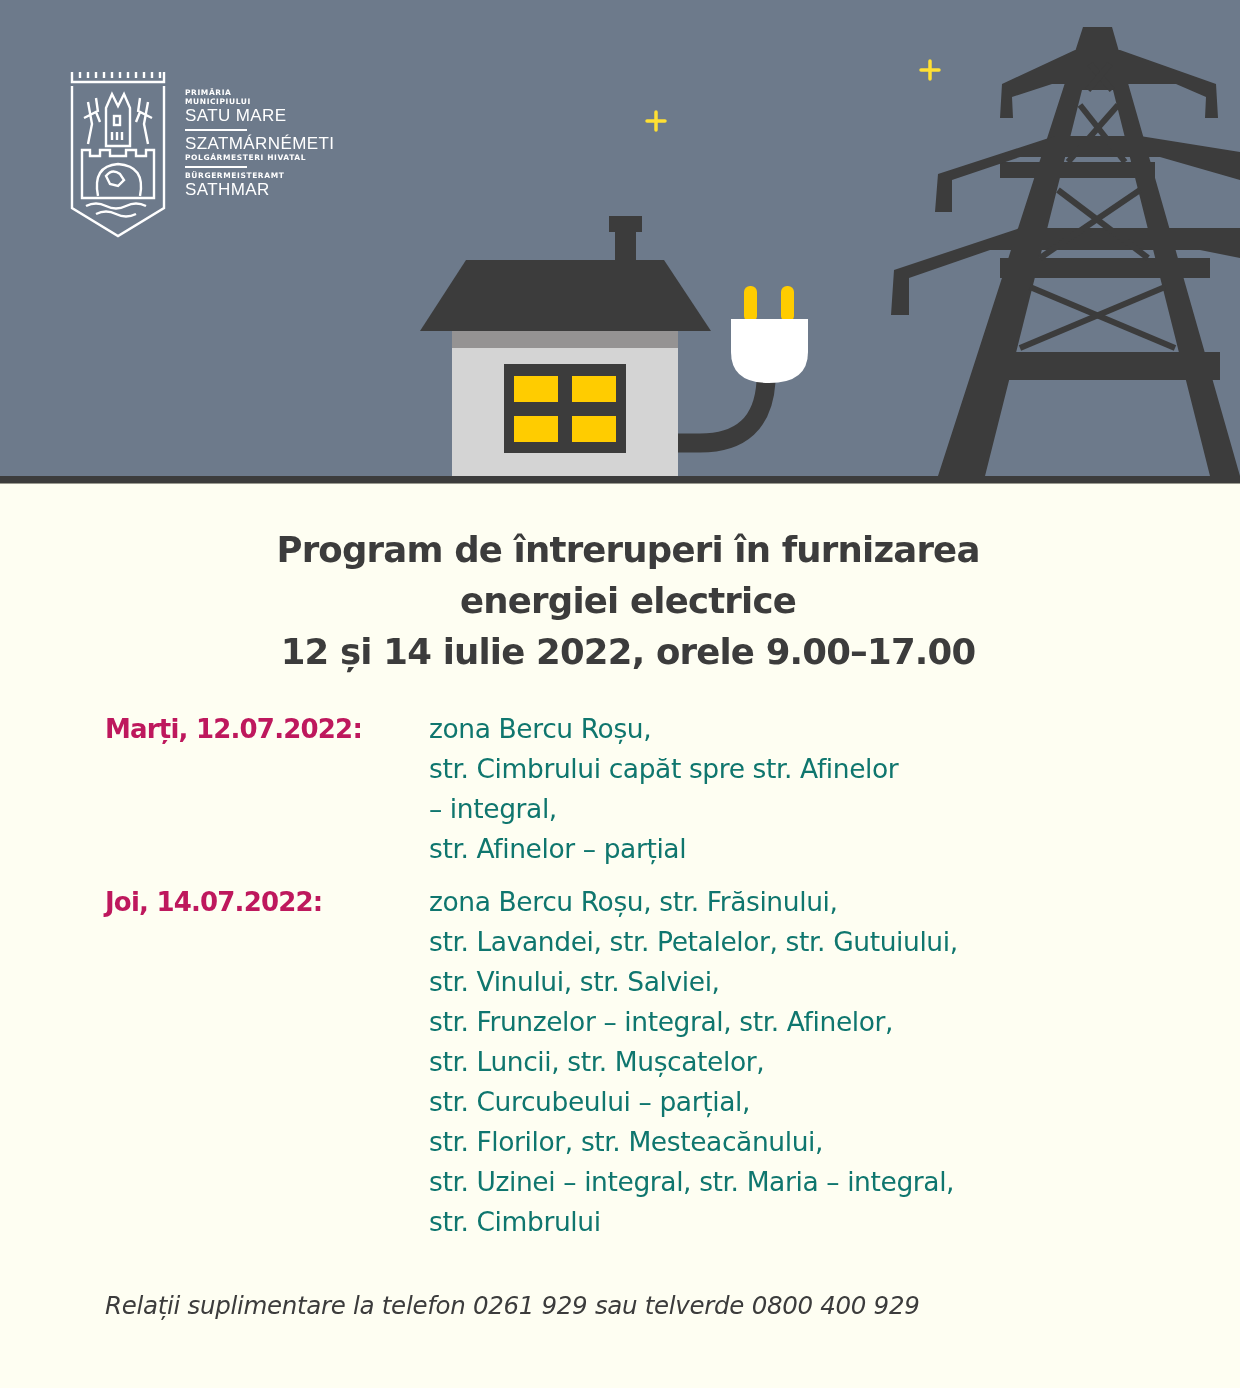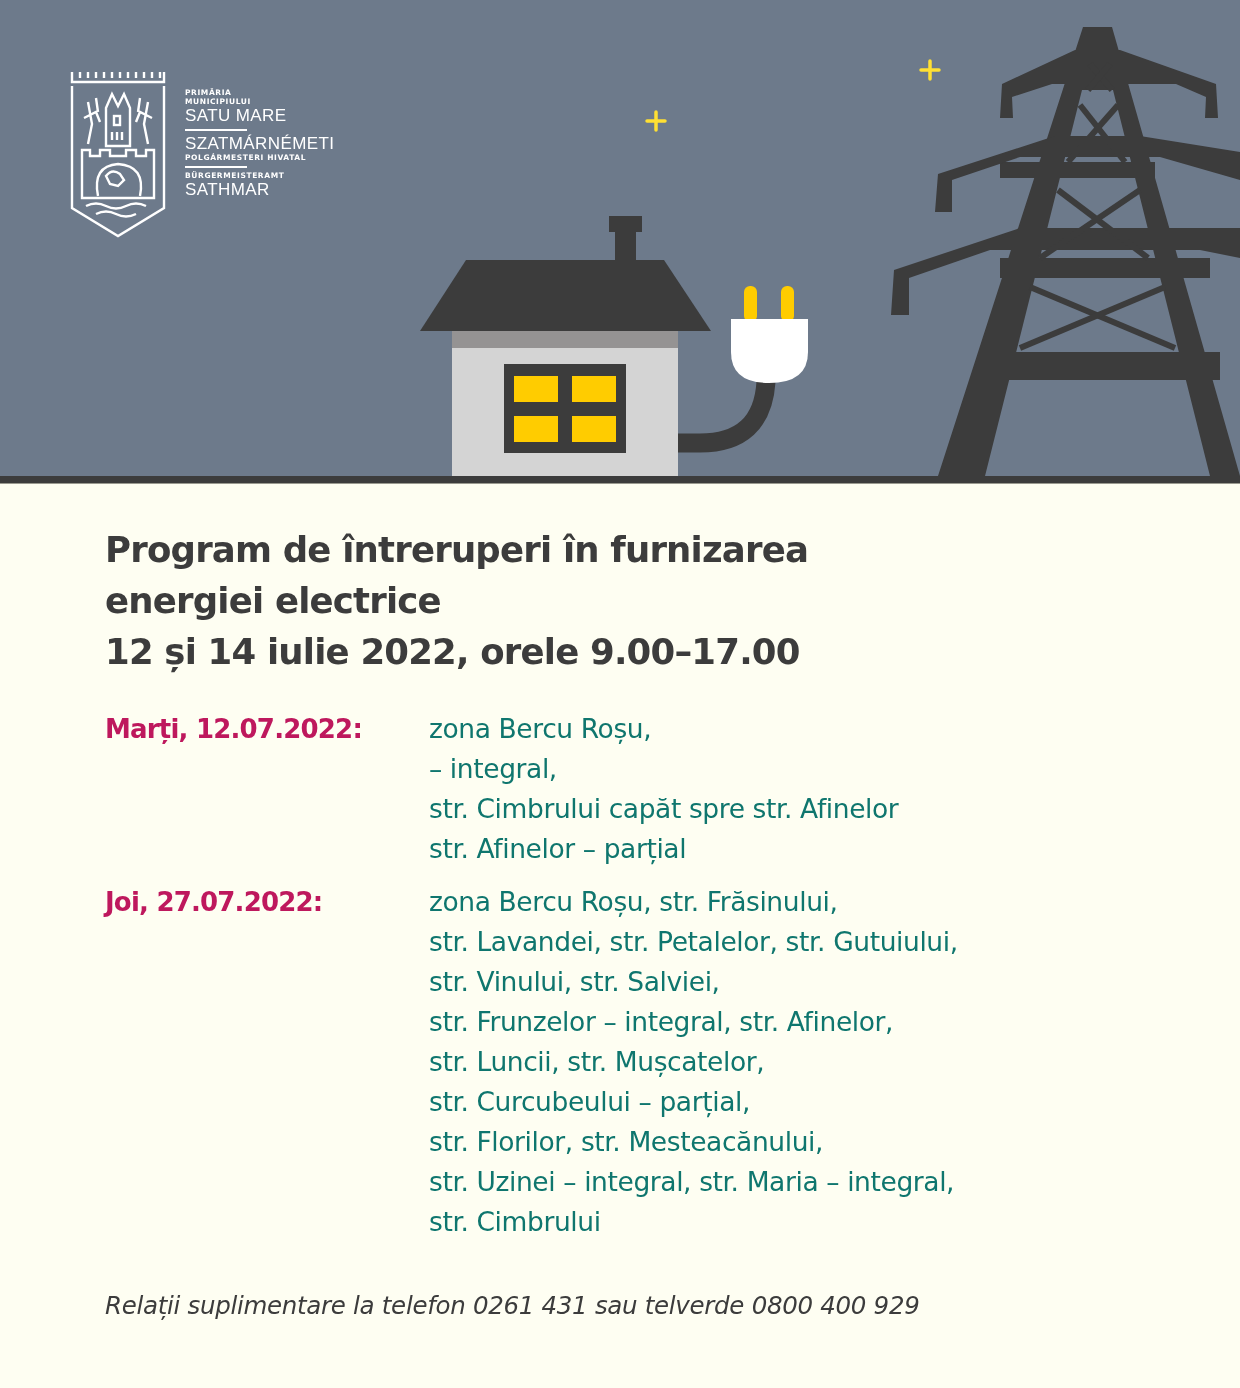--- a/index.html
+++ b/index.html
@@ -30,21 +30,21 @@
   .logo-small {
     font-family: "DejaVu Sans", sans-serif; font-weight: bold;
     font-size: 7.5px; letter-spacing: 0.6px; line-height: 9px; display: block;
   }
   .logo-big {
     font-family: "Liberation Sans", sans-serif;
     font-size: 17px; letter-spacing: 0.4px; line-height: 19px; display: block;
   }
   .logo-rule { width: 62px; height: 2px; background: #fff; margin: 4px 0 3px 0; }
 
-  .content { position: absolute; left: 105px; top: 524px; width: 1060px; }
+  .content { position: absolute; left: 98px; top: 524px; width: 1060px; text-align: center; }
   .title {
     font-family: "DejaVu Sans", sans-serif; font-weight: bold;
     font-size: 35.5px; line-height: 51px; color: #3c3c3c;
     letter-spacing: -0.8px; margin: 0;
   }
   .title span { display: block; white-space: nowrap; }
 
   .schedule { position: absolute; left: 105px; top: 709px; width: 1060px; }
   .day { position: relative; }
   .day-label {
@@ -170,34 +170,34 @@
     <span>energiei electrice</span>
     <span>12 și 14 iulie 2022, orele 9.00–17.00</span>
   </h1>
 </div>
 
 <div class="schedule">
   <div class="day">
     <div class="day-label">Marți, 12.07.2022:</div>
     <div class="day-lines">
       <span class="day-line">zona Bercu Roșu,</span>
+      <span class="day-line">str. Cimbrului capăt spre str. Afinelor</span>
       <span class="day-line">– integral,</span>
-      <span class="day-line">str. Cimbrului capăt spre str. Afinelor</span>
       <span class="day-line">str. Afinelor – parțial</span>
     </div>
   </div>
   <div class="day">
-    <div class="day-label">Joi, 27.07.2022:</div>
+    <div class="day-label">Joi, 14.07.2022:</div>
     <div class="day-lines">
       <span class="day-line">zona Bercu Roșu, str. Frăsinului,</span>
       <span class="day-line">str. Lavandei, str. Petalelor, str. Gutuiului,</span>
       <span class="day-line">str. Vinului, str. Salviei,</span>
       <span class="day-line">str. Frunzelor – integral, str. Afinelor,</span>
       <span class="day-line">str. Luncii, str. Mușcatelor,</span>
       <span class="day-line">str. Curcubeului – parțial,</span>
       <span class="day-line">str. Florilor, str. Mesteacănului,</span>
       <span class="day-line">str. Uzinei – integral, str. Maria – integral,</span>
       <span class="day-line">str. Cimbrului</span>
     </div>
   </div>
 </div>
 
-<div class="footer-note">Relații suplimentare la telefon 0261 431 sau telverde 0800 400 929</div>
+<div class="footer-note">Relații suplimentare la telefon 0261 929 sau telverde 0800 400 929</div>
 
 </body></html>

